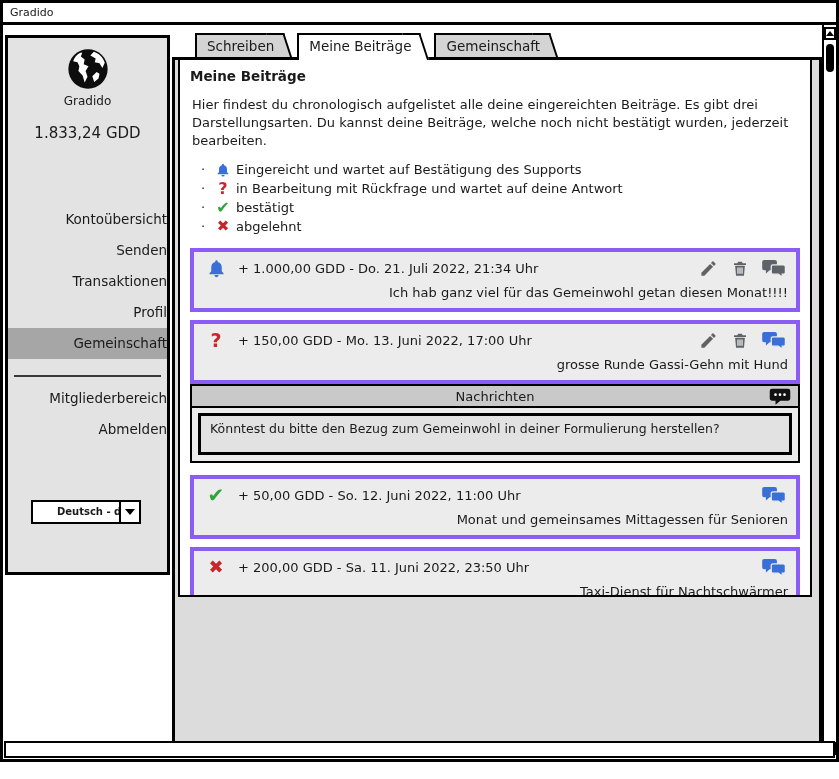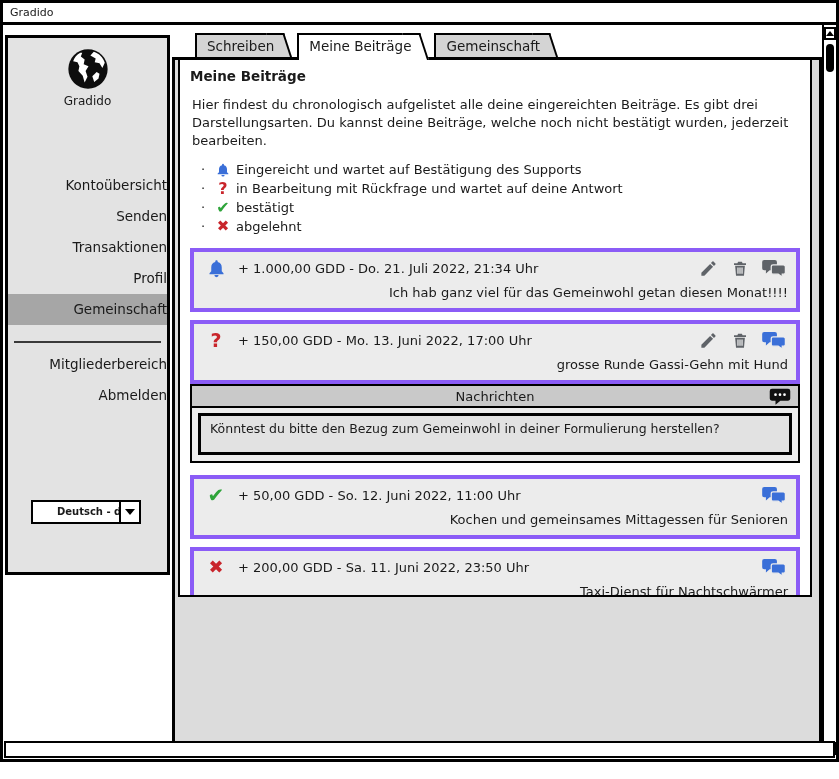--- a/index.html
+++ b/index.html
@@ -91,20 +91,21 @@
   <aside class="sidebar">
     <div class="logo">
       <svg width="46" height="46" viewBox="0 0 48 48">
         <circle cx="24" cy="24" r="20.5" fill="#0d0d0d"></circle>
         <path d="M16 7c-3.5 2-6.5 5-7.5 9l4.5 1 2 4-1 5 4.5 5 2 7 3-6-2-6 3-5-5-2 1-5-4-3 1.5-4Z" fill="#fff"></path>
         <path d="M30 6l-3.5 4 5.5 3-1 4 5 1 3 5 2.5-5.5C40 12.5 35.5 7.5 30 6Z" fill="#fff"></path>
         <path d="M33 27l-4.5 4.5 2 6 4.5-3.5 1-5-3-2Z" fill="#fff"></path>
       </svg>
     </div>
     <div class="logo-label">Gradido</div>
+    <div class="balance">1.833,24 GDD</div>
 
     <nav class="menu">
       <div class="menu-item">Kontoübersicht</div>
       <div class="menu-item">Senden</div>
       <div class="menu-item">Transaktionen</div>
       <div class="menu-item">Profil</div>
       <div class="menu-item selected">Gemeinschaft</div>
     </nav>
 
     <hr class="divider">
@@ -248,21 +249,21 @@
           <span class="e-title">+ 50,00 GDD -  So. 12. Juni 2022, 11:00 Uhr</span>
           <span class="e-actions">
             <span class="aicon">
               <svg width="24" height="19" viewBox="0 0 27 21">
                   <path fill="#3a6fd8" d="M2.5 1h12a2.3 2.3 0 0 1 2.3 2.3v7a2.3 2.3 0 0 1-2.3 2.3H8.6L4.4 16v-3.4H2.5A2.3 2.3 0 0 1 .2 10.3v-7A2.3 2.3 0 0 1 2.5 1Z"></path>
                   <path fill="#3a6fd8" stroke="#ececec" stroke-width="1.4" d="M12.5 6.5h11.7a2.1 2.1 0 0 1 2.1 2.1v6.2a2.1 2.1 0 0 1-2.1 2.1h-1.4v3.3l-4.6-3.3h-5.7a2.1 2.1 0 0 1-2.1-2.1V8.6a2.1 2.1 0 0 1 2.1-2.1Z"></path>
                 </svg>
             </span>
           </span>
         </div>
-        <div class="e-desc">Kochen und gemeinsames Mittagessen für Senioren</div>
+        <div class="e-desc">Monat und gemeinsames Mittagessen für Senioren</div>
       </div>
 
       <div class="entry">
         <div class="e-head">
           <span class="status xmark">✖</span>
           <span class="e-title">+ 200,00 GDD -  Sa. 11. Juni 2022, 23:50 Uhr</span>
           <span class="e-actions">
             <span class="aicon">
               <svg width="24" height="19" viewBox="0 0 27 21">
                   <path fill="#3a6fd8" d="M2.5 1h12a2.3 2.3 0 0 1 2.3 2.3v7a2.3 2.3 0 0 1-2.3 2.3H8.6L4.4 16v-3.4H2.5A2.3 2.3 0 0 1 .2 10.3v-7A2.3 2.3 0 0 1 2.5 1Z"></path>

